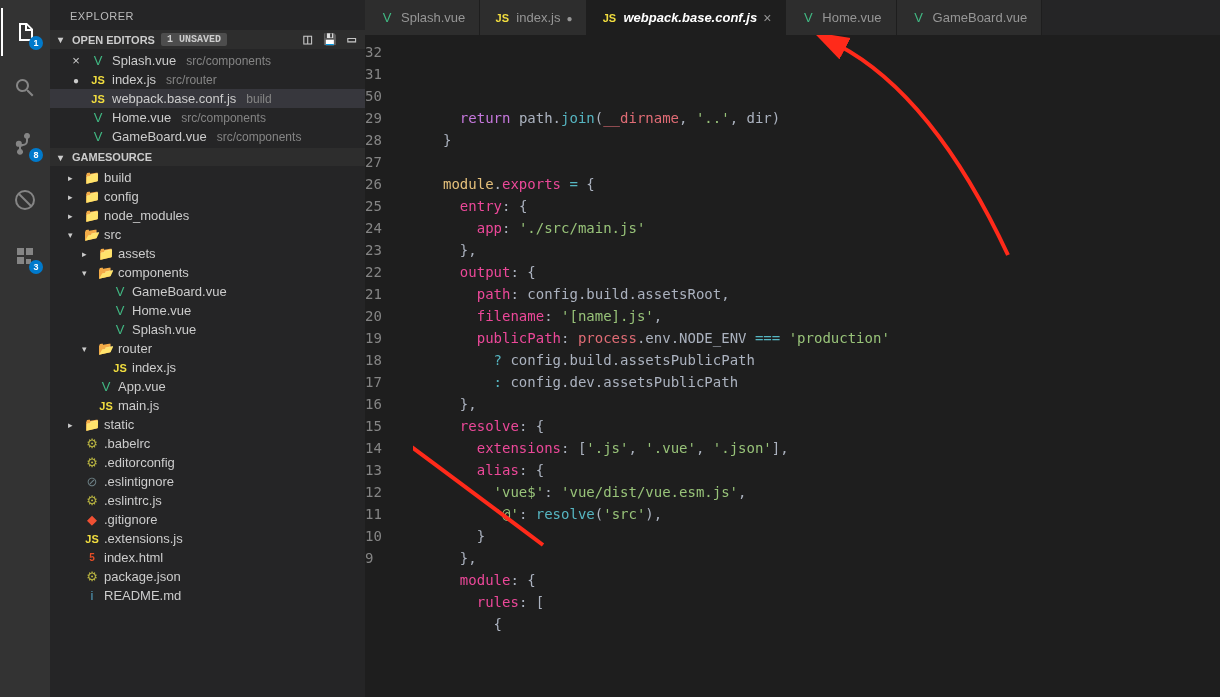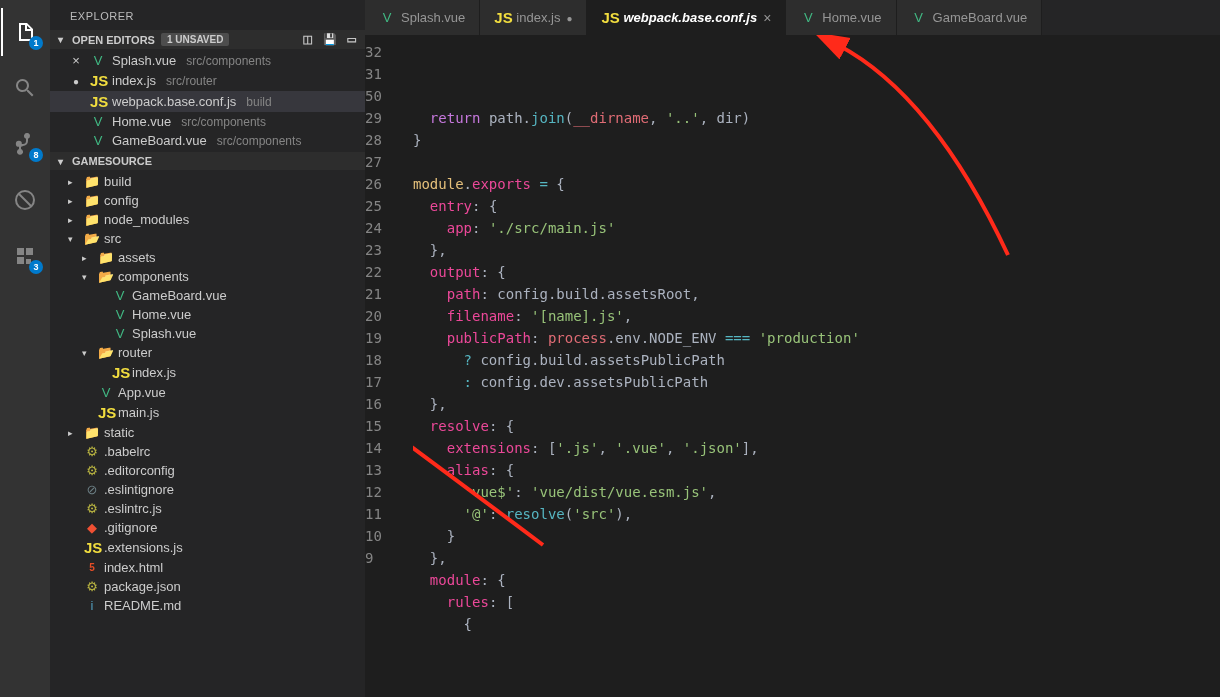--- a/index.html
+++ b/index.html
@@ -73,20 +73,21 @@
     }
     .section-header .chev { width: 14px; font-size: 10px; color: #cccccc; }
     .section-header .title { color: #cccccc; flex: 0 0 auto; }
     .unsaved-badge {
       background: #4d4d4d;
       color: #cccccc;
       font-size: 10px;
       padding: 1px 6px;
       margin-left: 6px;
       border-radius: 2px;
+      font-family: Liberation Mono, monospace;
     }
     .section-actions {
       margin-left: auto;
       display: flex;
       gap: 10px;
       color: #c5c5c5;
     }
     .editor-list { padding: 2px 0; }
     .editor-item {
       display: flex;
@@ -95,21 +96,21 @@
       gap: 6px;
       cursor: pointer;
       font-size: 13px;
     }
     .editor-item.active { background: #37373d; }
     .editor-item .close { width: 16px; color: #cccccc; text-align: center; }
     .editor-item .dot { width: 16px; text-align: center; }
     .editor-item .dot::before { content: "●"; font-size: 10px; color: #cccccc; }
     .file-icon { width: 16px; text-align: center; }
     .vue-icon { color: #41b883; }
-    .js-icon { color: #f1dd3f; font-weight: bold; font-size: 15px; }
+    .js-icon { color: #f1dd3f; font-weight: bold; font-size: 11px; }
     .editor-name { color: #cccccc; }
     .editor-path { color: #858585; margin-left: 4px; font-size: 12px; }
     .tree { padding: 2px 0; overflow-y: auto; }
     .tree-item {
       display: flex;
       align-items: center;
       padding: 2px 8px;
       gap: 4px;
       cursor: pointer;
       font-size: 13px;
@@ -142,21 +143,21 @@
       color: #969696;
     }
     .tab.active { background: #1e1e1e; color: #ffffff; }
     .tab .tab-close { color: #969696; font-size: 14px; }
     .tab .tab-dirty::before { content: "●"; font-size: 10px; }
     .tab.active .name { font-style: italic; font-weight: bold; color: #ffffff; }
     .editor-area { flex: 1; display: flex; overflow: hidden; font-family: Menlo, Monaco, monospace; font-size: 14px; }
     .gutter { width: 48px; text-align: left; padding-right: 16px; color: #858585; line-height: 22px; padding-top: 6px; }
     .gutter .ln { height: 22px; }
     .code { flex: 1; line-height: 22px; padding-top: 6px; white-space: pre; position: relative; }
-    .code-line { height: 22px; }
+    .code-line { height: 22px; margin-left: 30px; }
     .c-key { color: #c678dd; }
     .c-str { color: #98c379; }
     .c-prop { color: #ec4899; }
     .c-fn { color: #56b6c2; }
     .c-op { color: #56b6c2; }
     .c-pun { color: #abb2bf; }
     .c-builtin { color: #e5c07b; }
     .c-dirname { color: #e06c75; }
     .c-proc { color: #e06c75; }
     .c-txt { color: #abb2bf; }

